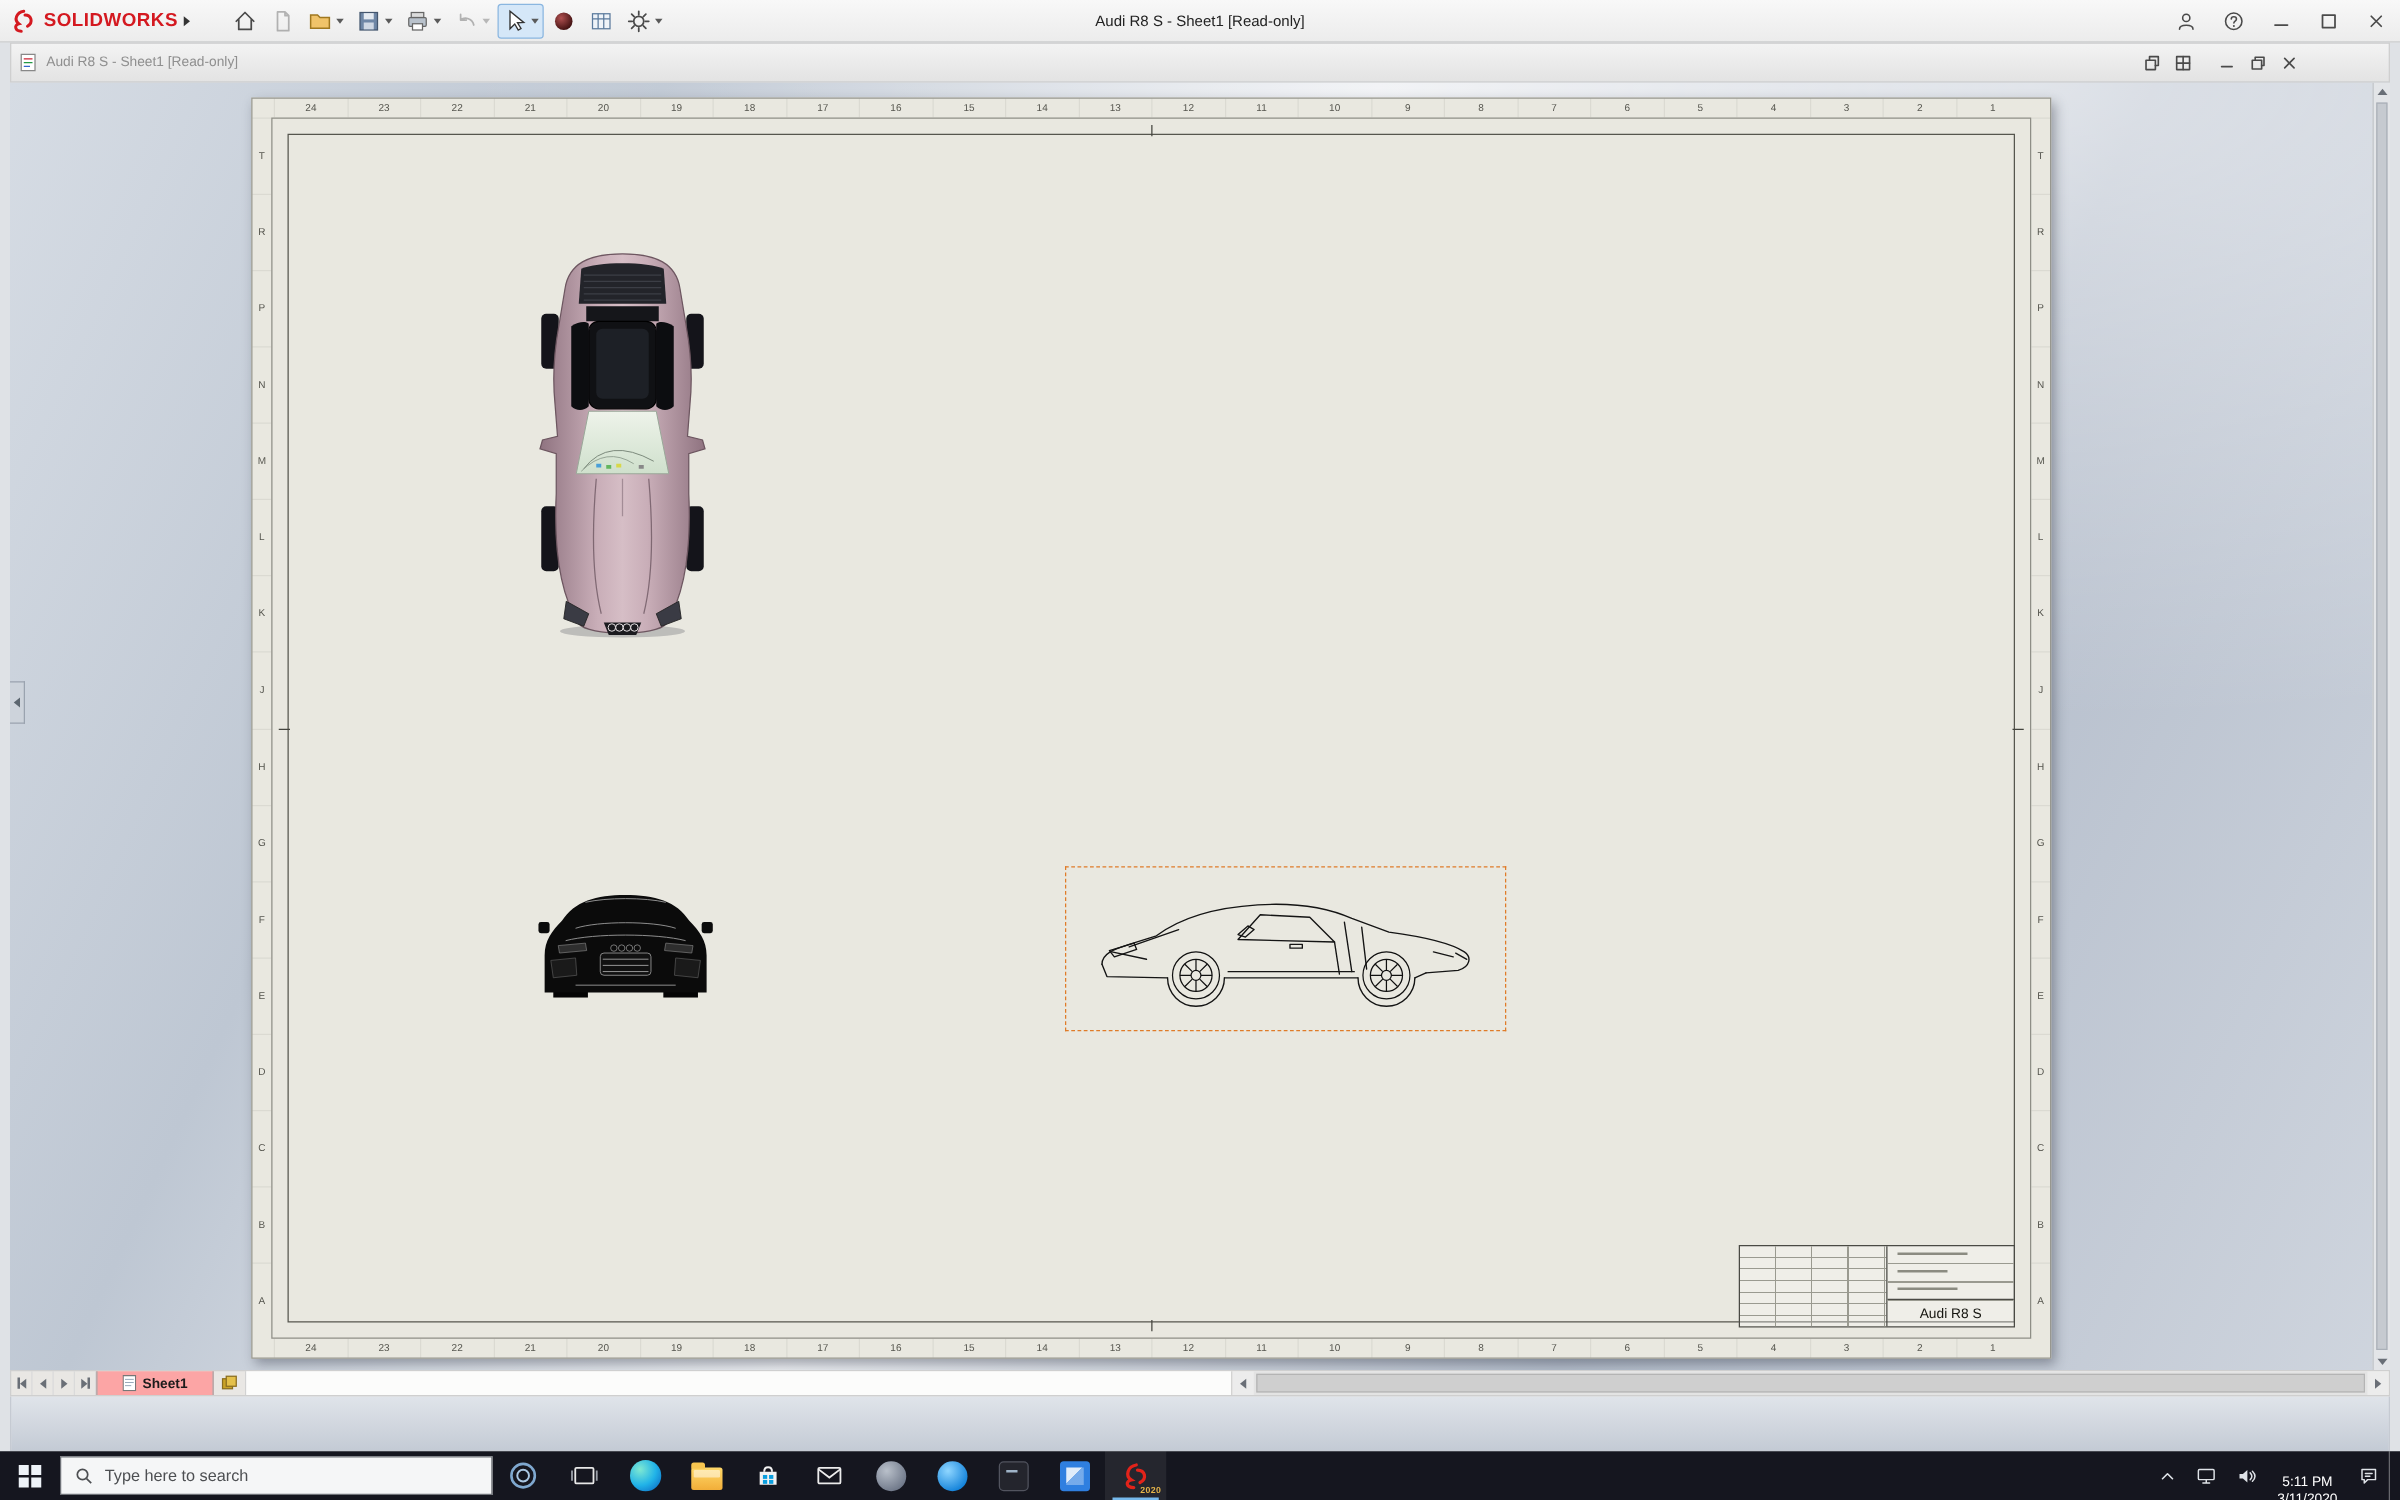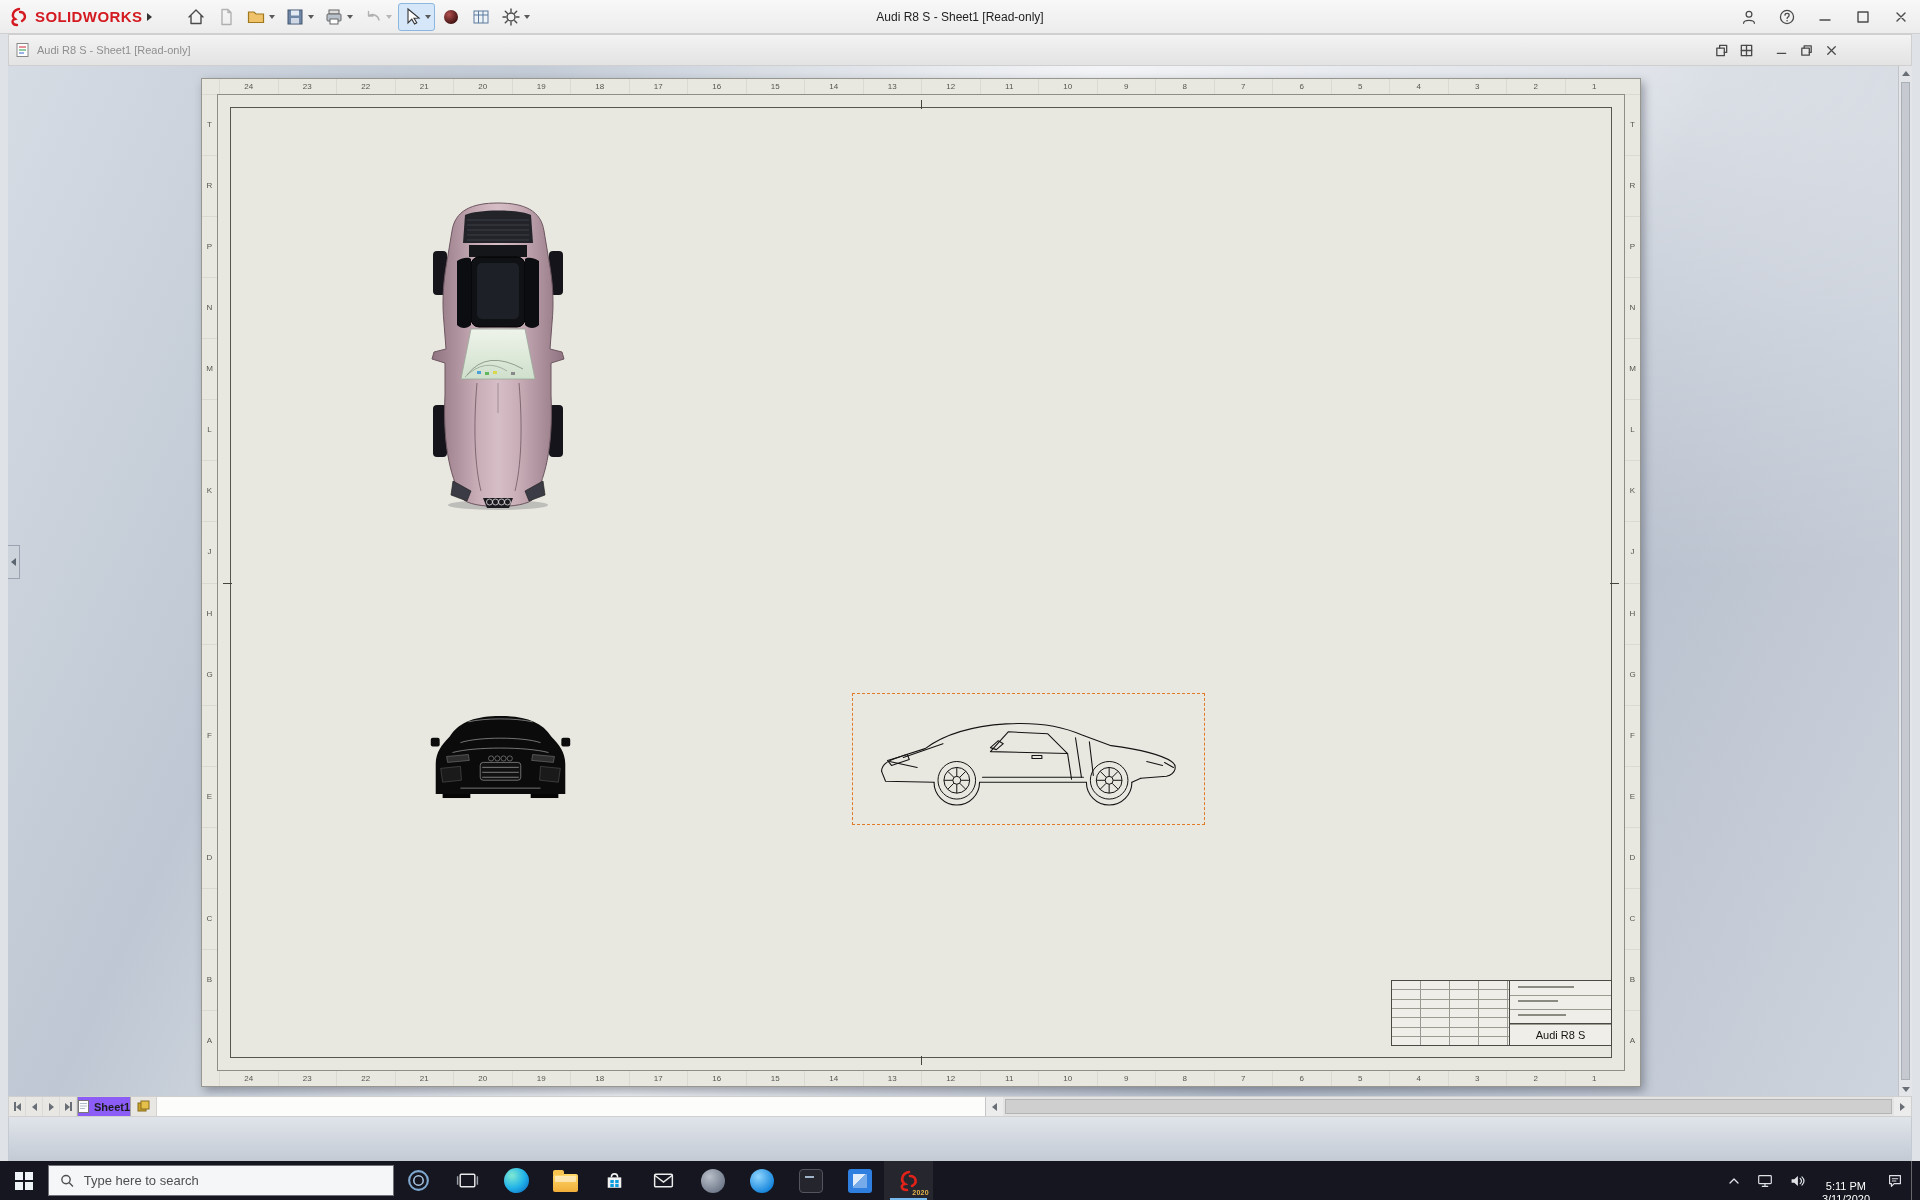--- a/index.html
+++ b/index.html
@@ -59,21 +59,21 @@
   .cmark.b{left:50%;bottom:5px;width:1px;height:9px;}
   .cmark.l{top:50%;left:5px;height:1px;width:9px;}
   .cmark.r{top:50%;right:5px;height:1px;width:9px;}
   .view{position:absolute;}
   .view-top{left:209px;top:104px;width:142px;height:313px;}
   .view-front{left:212px;top:614px;width:141px;height:91px;}
   .view-side{left:654px;top:619px;width:316px;height:93px;}
   .selection-box{position:absolute;left:634px;top:598px;width:353px;height:132px;
     border:1.5px dashed var(--sel);}
   
-  .title-block{position:absolute;right:12px;bottom:24px;width:221px;height:66px;
+  .title-block{position:absolute;right:12px;bottom:8px;width:221px;height:66px;
     border:1px solid #4a4a44;background:rgba(255,255,255,.28);}
   .tb-left{position:absolute;left:0;top:0;bottom:0;width:118px;border-right:1px solid #4a4a44;
     background:
       repeating-linear-gradient(to bottom, transparent 0 8.3px, #9a9a90 8.3px 9.3px),
       repeating-linear-gradient(to right, transparent 0 28px, #9a9a90 28px 29px);}
   .tb-rtop{position:absolute;left:118px;right:0;top:0;height:44px;
     background:repeating-linear-gradient(to bottom, transparent 0 13.6px, #9a9a90 13.6px 14.6px);}
   .microbar{position:absolute;height:2px;background:#8b8b81;}
   .tb-name{position:absolute;left:118px;right:0;bottom:0;height:22px;border-top:1px solid #4a4a44;
     display:flex;align-items:center;justify-content:center;font-size:11px;color:#15150f;}
@@ -85,22 +85,22 @@
   .tri{width:0;height:0;}
   .tri.up{border-left:4px solid transparent;border-right:4px solid transparent;border-bottom:5px solid #6a6f77;}
   .tri.down{border-left:4px solid transparent;border-right:4px solid transparent;border-top:5px solid #6a6f77;}
   .tri.left{border-top:4px solid transparent;border-bottom:4px solid transparent;border-right:5px solid #6a6f77;}
   .tri.right{border-top:4px solid transparent;border-bottom:4px solid transparent;border-left:5px solid #6a6f77;}
   
   #sheetbar{position:absolute;left:8px;right:8px;top:1096px;height:21px;background:#e9e7e4;
     border:1px solid #cfcfcf;display:flex;align-items:stretch;z-index:15;}
   .navbtn{width:17px;display:flex;align-items:center;justify-content:center;border-right:1px solid #dadada;}
   .navbtn .bar{width:2px;height:9px;background:#6a6f77;}
-  .sheet-tab{display:flex;align-items:center;gap:5px;background:#8b5cf6;border-left:1px solid #a8a8a8;border-right:1px solid #a8a8a8;
-    padding:0 0;font-size:11px;font-weight:bold;color:#1c1c1c;}
+  .sheet-tab{display:flex;align-items:center;gap:5px;background:#fca5a5;border-left:1px solid #a8a8a8;border-right:1px solid #a8a8a8;
+    padding:0 20px;font-size:11px;font-weight:bold;color:#1c1c1c;}
   .sheet-add{width:26px;display:flex;align-items:center;justify-content:center;border-right:1px solid #d2d2d2;}
   .tabfill{flex:1;background:#fcfcfb;border-right:1px solid #c5c5c5;}
   .hscroll{width:925px;display:flex;align-items:stretch;background:#ececec;}
   .hscroll .arr{width:17px;display:flex;align-items:center;justify-content:center;}
   .hscroll .track{flex:1;position:relative;background:#e3e3e3;}
   .hscroll .thumb{position:absolute;left:2px;right:2px;top:2px;bottom:2px;background:#cfcfcf;border:1px solid #b4b4b4;}
   
   #statusbar{position:absolute;left:8px;right:8px;top:1117px;height:44px;
     background:linear-gradient(#e0e4ea,#c4cbd5);border:1px solid #c5cad2;border-top:none;}
   

